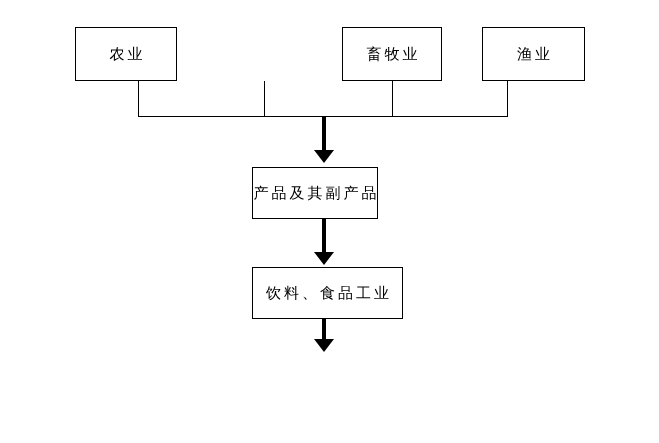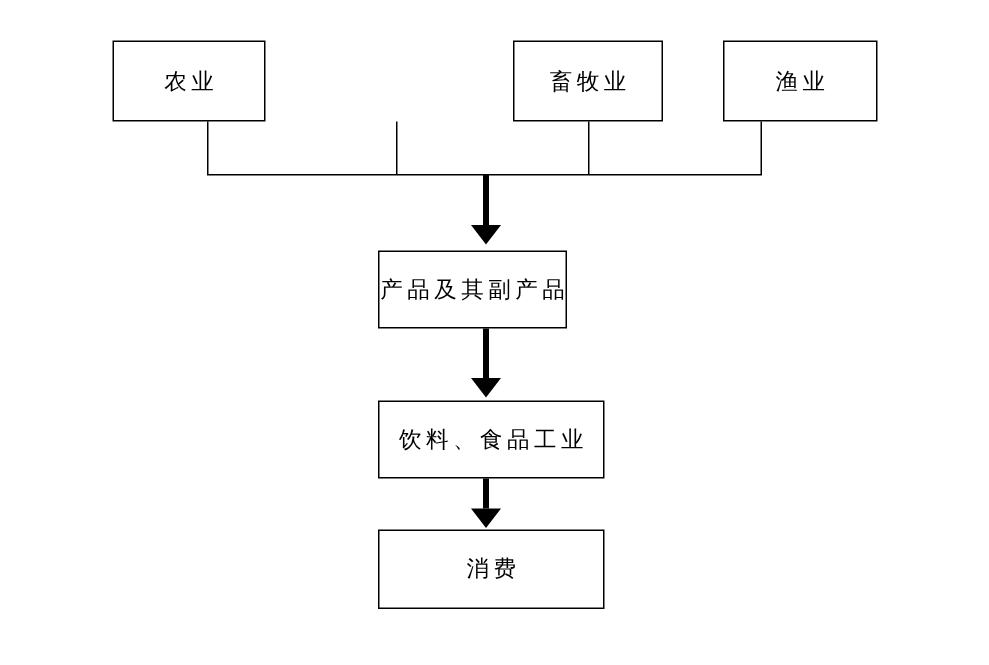--- a/index.html
+++ b/index.html
@@ -90,17 +90,14 @@
   <div class="arrow-stem" style="left:322px; top:219px; height:33px;"></div>
   <div class="arrow-head" style="left:314px; top:252px;"></div>
 
   <div class="node" style="left:252px; top:267px; width:151px; height:52px;">
     <span class="label">饮料、食品工业</span>
   </div>
 
   <div class="arrow-stem" style="left:322px; top:319px; height:20px;"></div>
   <div class="arrow-head" style="left:314px; top:339px;"></div>
 
-  <div class="node" style="left:252px; top:353px; width:151px; height:53px;">
-    <span class="label">消费</span>
-  </div>
 
 </div>
 
 </body></html>

